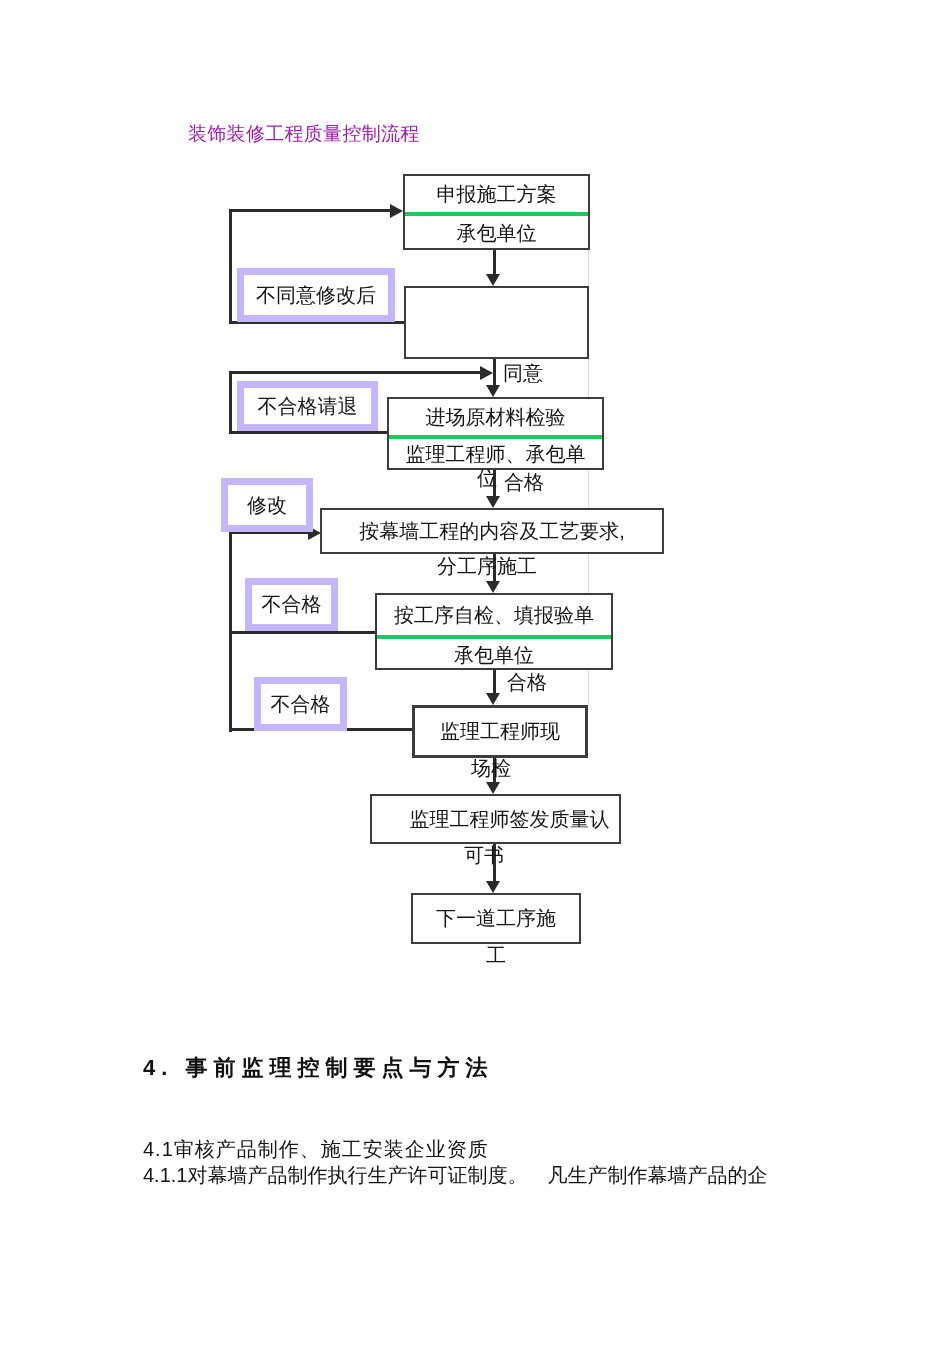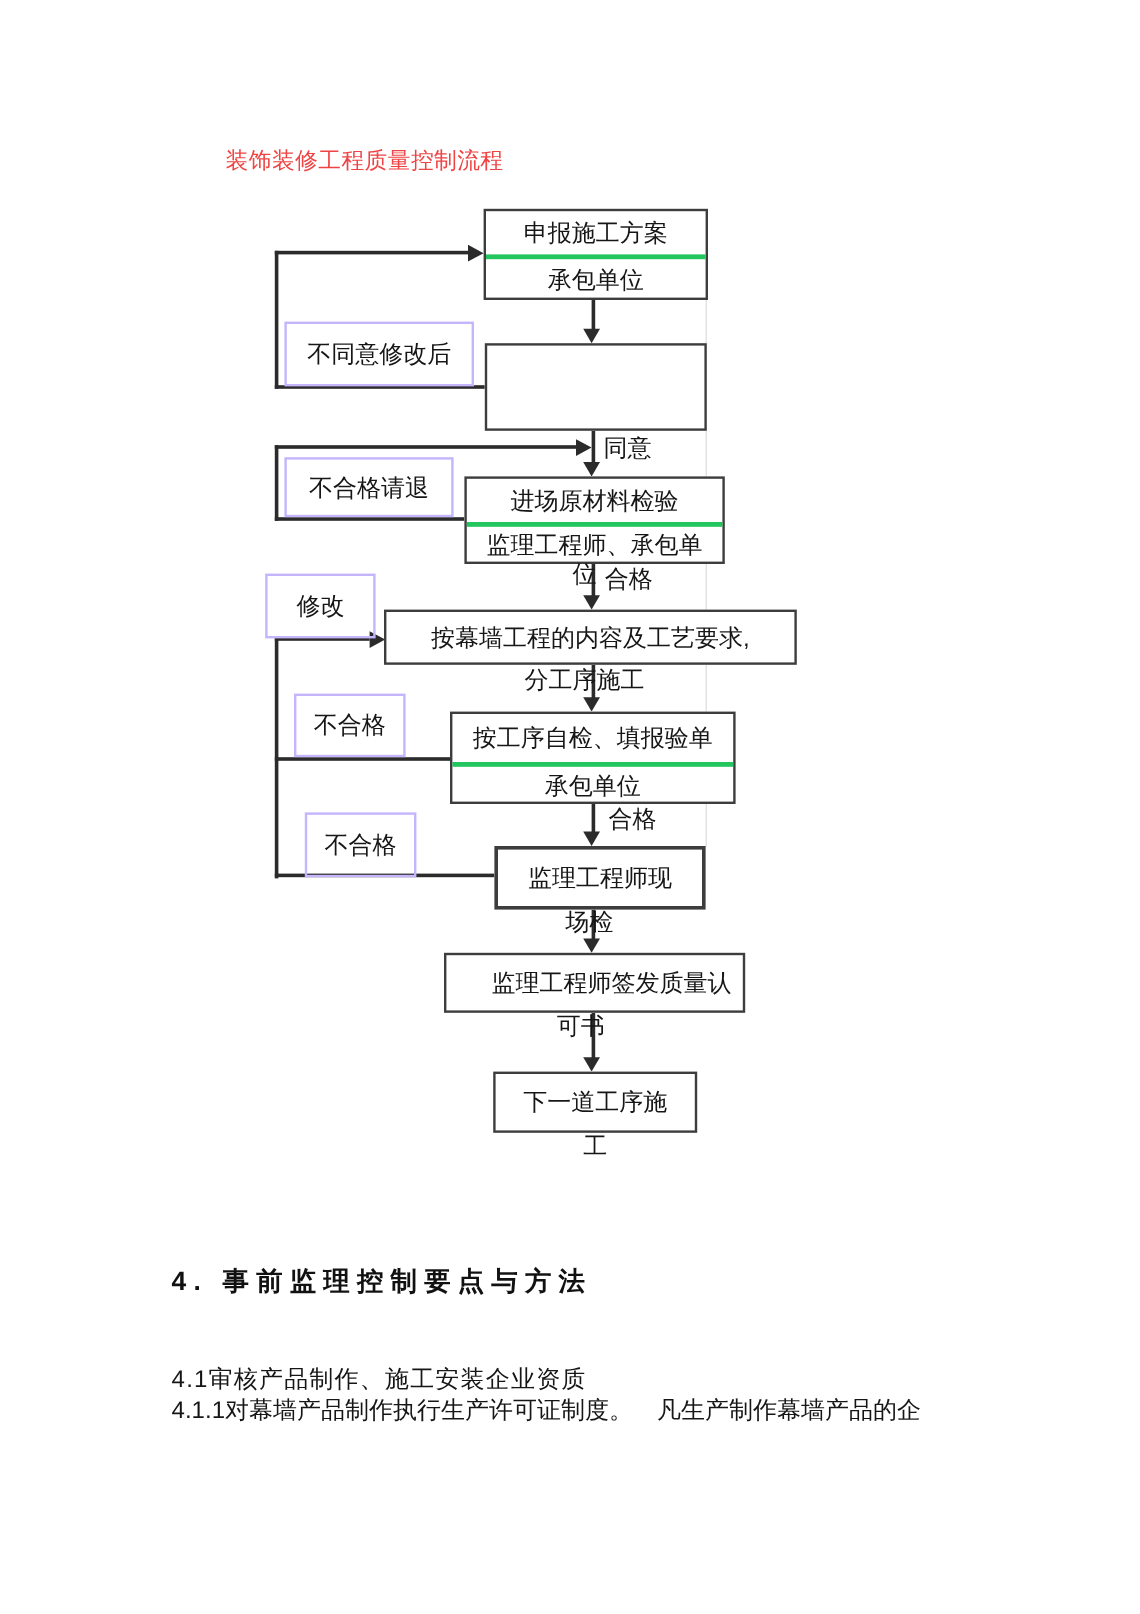--- a/index.html
+++ b/index.html
@@ -1,32 +1,32 @@
 <!DOCTYPE html>
 <html><head>
 <meta charset="utf-8">
 <style>
   html,body{margin:0;padding:0;background:#888;}
   .page{
     position:relative;width:950px;height:1345px;background:#ffffff;
     font-family:"Liberation Sans","DejaVu Sans",sans-serif;color:#1a1a1a;
     overflow:hidden;margin:0 auto;
   }
-  .doc-title{position:absolute;left:188px;top:121px;font-size:19px;letter-spacing:0.3px;color:#ef4444;}
+  .doc-title{position:absolute;left:188px;top:121px;font-size:19px;letter-spacing:0.3px;color:#a21caf;}
   
   .fbox{
     position:absolute;background:#ffffff;border:2px solid #3d3d3d;
     box-sizing:border-box;z-index:3;font-size:20px;color:#161616;
   }
   .fbox.thick{border-width:3px;}
   .fbox .row{display:flex;align-items:center;justify-content:center;white-space:nowrap;}
   .fbox .r1d{border-bottom:4px solid #22c55e;}
   
   .llabel{
-    position:absolute;border:2px solid #c4b5fd;box-sizing:border-box;z-index:4;
+    position:absolute;border:7px solid #c4b5fd;box-sizing:border-box;z-index:4;
     display:flex;align-items:center;justify-content:center;
     font-size:20px;color:#161616;background:transparent;white-space:nowrap;
   }
   
   .hline{position:absolute;height:3px;background:#2b2b2b;z-index:2;}
   .vline{position:absolute;width:3px;background:#2b2b2b;z-index:2;}
   .vguide{position:absolute;width:1px;background:#dcdcdc;z-index:1;}
   
   .arr-down{position:absolute;width:0;height:0;z-index:2;
     border-left:7px solid transparent;border-right:7px solid transparent;border-top:12px solid #2b2b2b;}

